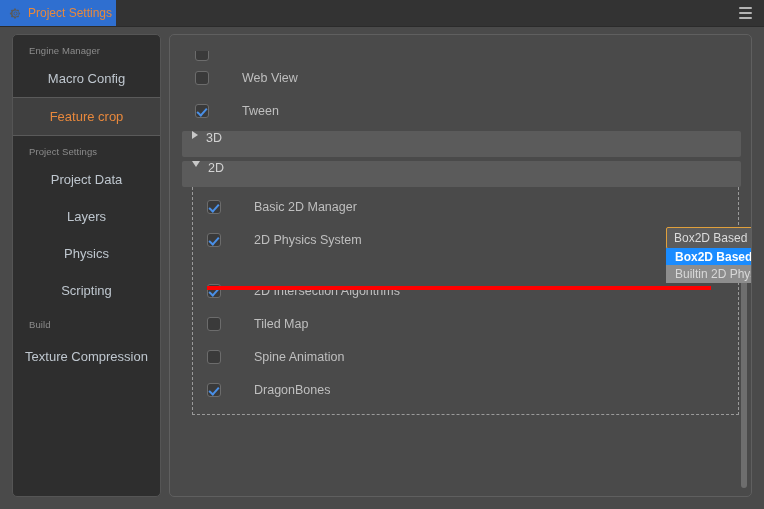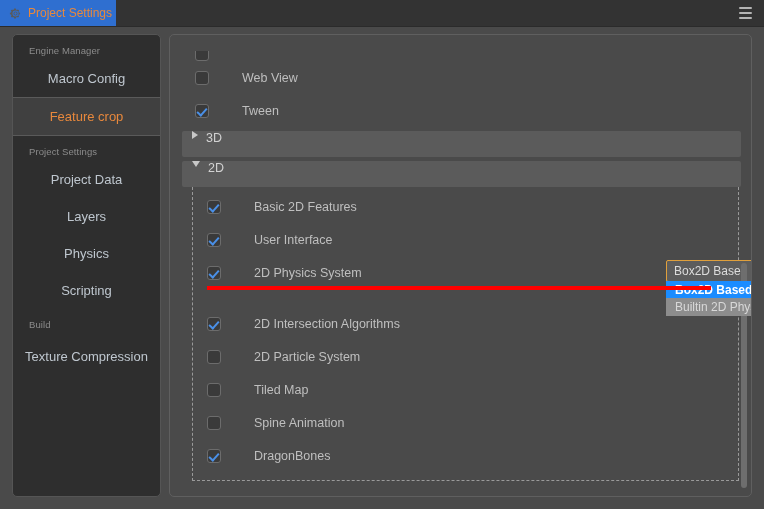--- a/index.html
+++ b/index.html
@@ -337,27 +337,23 @@
 
     <div class="section-header">
       <span class="tri down"></span>
       <span class="sec-label">2D</span>
     </div>
 
     <div class="section-body">
 
       <div class="row">
         <span class="cbox checked"></span>
-        <span class="label">Basic 2D Features</span>
-      </div>
-
-      <div class="row">
-        <span class="cbox checked"></span>
-        <span class="label">User Interface</span>
-      </div>
+        <span class="label">Basic 2D Manager</span>
+      </div>
+
 
       <div class="row" id="physics-row">
         <span class="cbox checked"></span>
         <span class="label">2D Physics System</span>
 
         <div id="physics-select">
           <span class="sel-text">Box2D Based 2D Physics System</span>
 
         </div>
 
@@ -365,24 +361,20 @@
           <div class="opt selected">Box2D Based 2D Physics System</div>
           <div class="opt">Builtin 2D Physics System</div>
         </div>
       </div>
 
       <div class="row" style="margin-top:18px;">
         <span class="cbox checked"></span>
         <span class="label">2D Intersection Algorithms</span>
       </div>
 
-      <div class="row">
-        <span class="cbox"></span>
-        <span class="label">2D Particle System</span>
-      </div>
 
       <div class="row">
         <span class="cbox"></span>
         <span class="label">Tiled Map</span>
       </div>
 
       <div class="row">
         <span class="cbox"></span>
         <span class="label">Spine Animation</span>
       </div>

